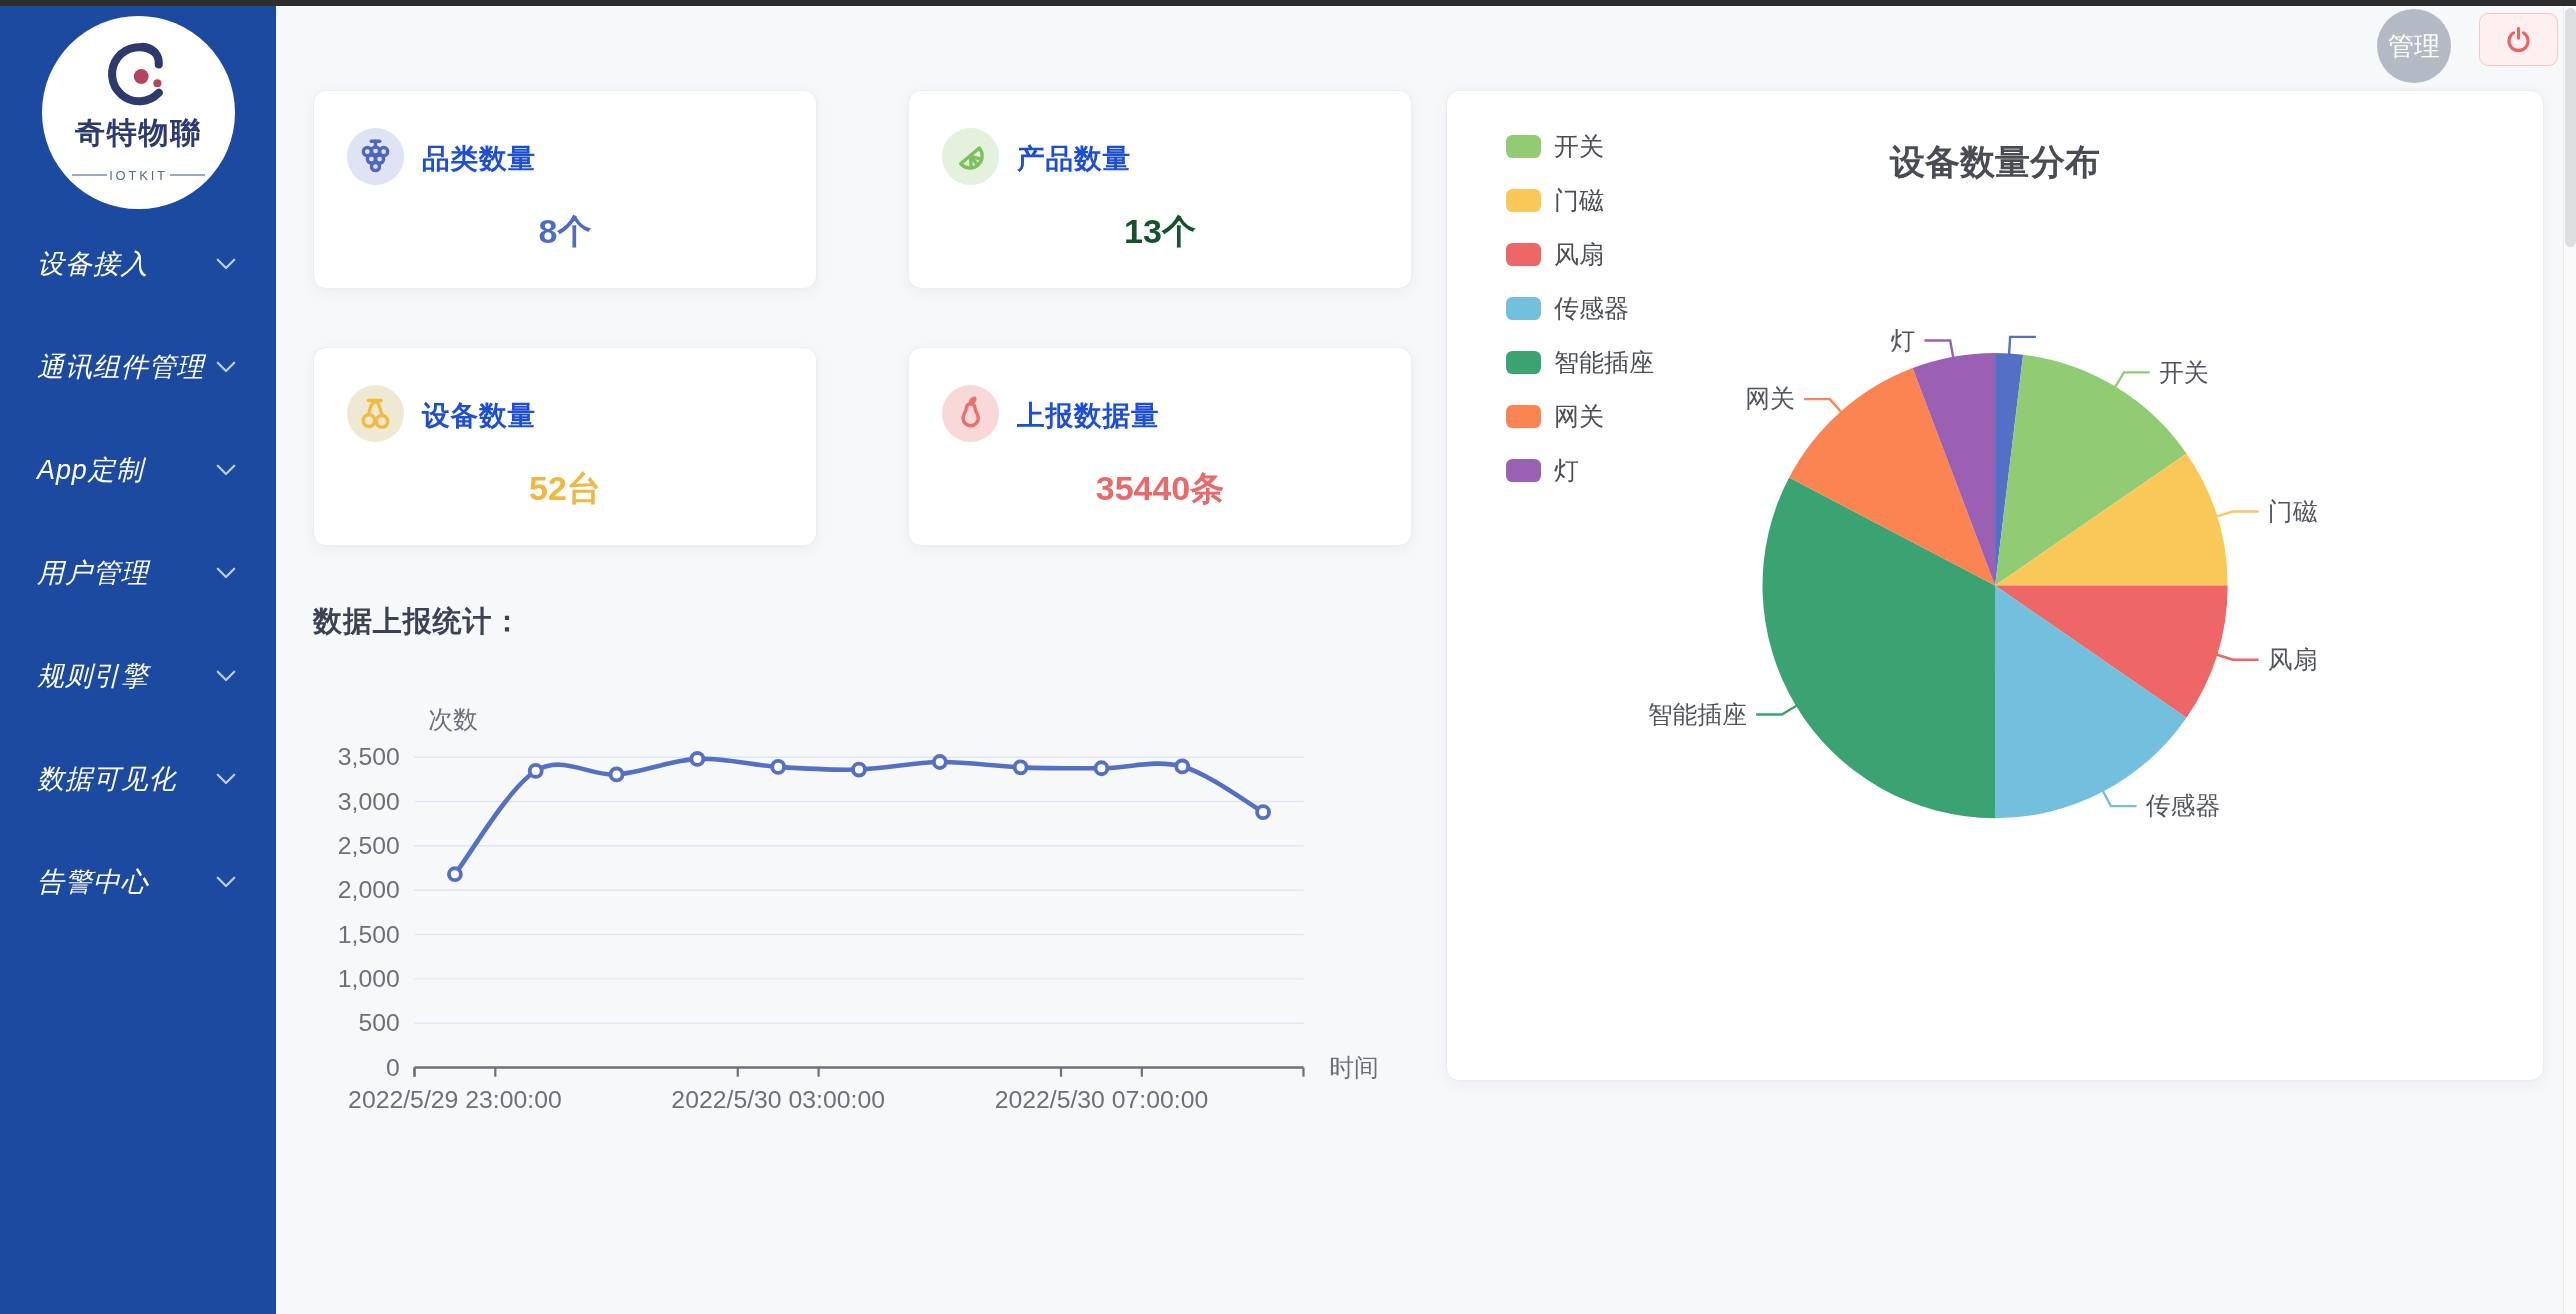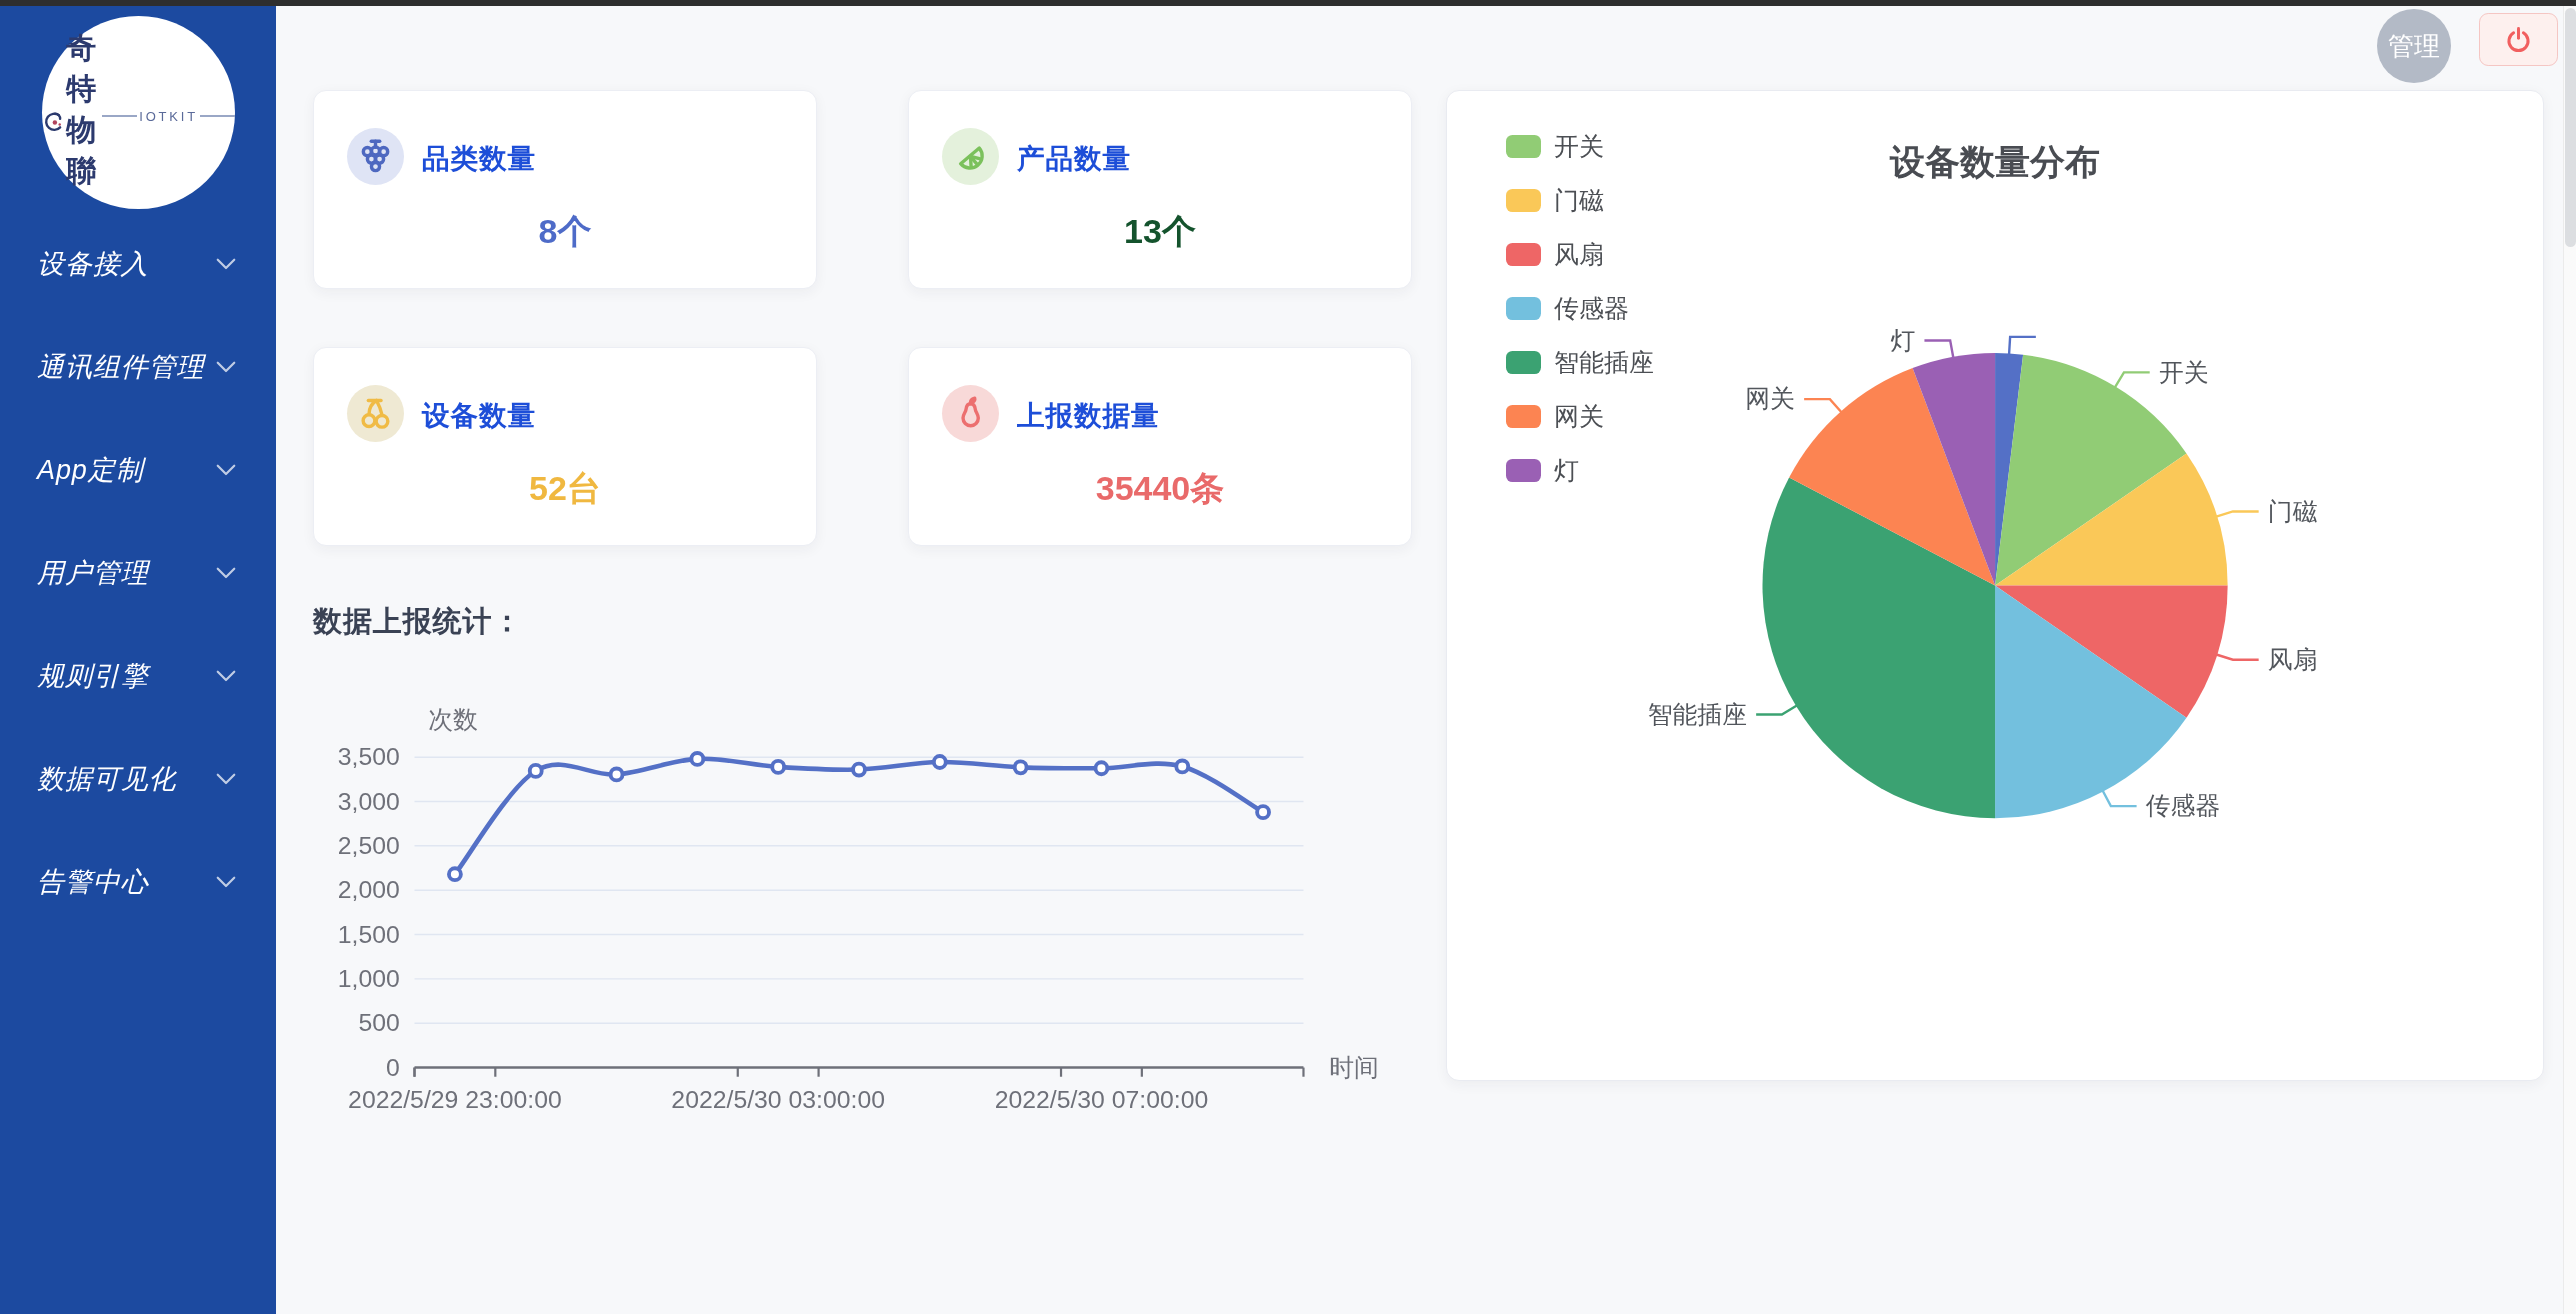--- a/index.html
+++ b/index.html
@@ -5,24 +5,24 @@
   * { margin:0; padding:0; box-sizing:border-box; }
   html,body { width:2576px; height:1315px; overflow:hidden; }
   body { font-family:"Liberation Sans","DejaVu Sans",sans-serif; background:#f7f8fa; position:relative; }
   .page { position:absolute; inset:0; }
 
   .top-strip { position:absolute; left:0; top:0; width:2576px; height:6.4px; background:#2e2e2e; z-index:30; }
 
   
   .sidebar { position:absolute; left:0; top:6.4px; width:276px; height:1308px; background:#1c4aa0; z-index:10; }
   .logo-circle { position:absolute; left:42px; top:9.2px; width:193px; height:193px; background:#ffffff; border-radius:50%;
-                 display:flex; flex-direction:row; align-items:center; }
+                 display:flex; flex-direction:column; align-items:center; }
   .logo-icon { margin-top:20px; width:85px; height:81px; }
   .logo-title { font-size:30px; font-weight:700; color:#2c3a6e; letter-spacing:1.8px; margin-top:-3.7px; }
-  .logo-sub { display:flex; align-items:center; gap:2px; margin-top:8px; color:#5a6a99; font-size:13px; letter-spacing:2.8px; }
+  .logo-sub { display:flex; align-items:center; gap:2px; margin-top:14px; color:#5a6a99; font-size:13px; letter-spacing:2.8px; }
   .logo-sub .rule { width:35px; height:1.8px; background:#9aa7c6; }
   .menu { position:absolute; left:0; top:206px; width:276px; }
   .menu-item { height:103px; display:flex; align-items:center; padding:0 39px 0 37px; cursor:pointer; color:#ffffff; }
   .menu-item .lbl { flex:1; font-size:27px; letter-spacing:0.9px;font-style:italic; }
   .chev { width:22px; height:14.7px; }
 
   
   .avatar { position:absolute; left:2377px; top:9.2px; width:74px; height:74px; border-radius:50%; background:#b3bac6;
             color:#fff; font-size:26px; display:flex; align-items:center; justify-content:center; cursor:pointer; z-index:20; }
   .power-btn { position:absolute; left:2479px; top:13px; width:79px; height:53px; background:#fdf0ee; border:1.8px solid #f5c6c3;

